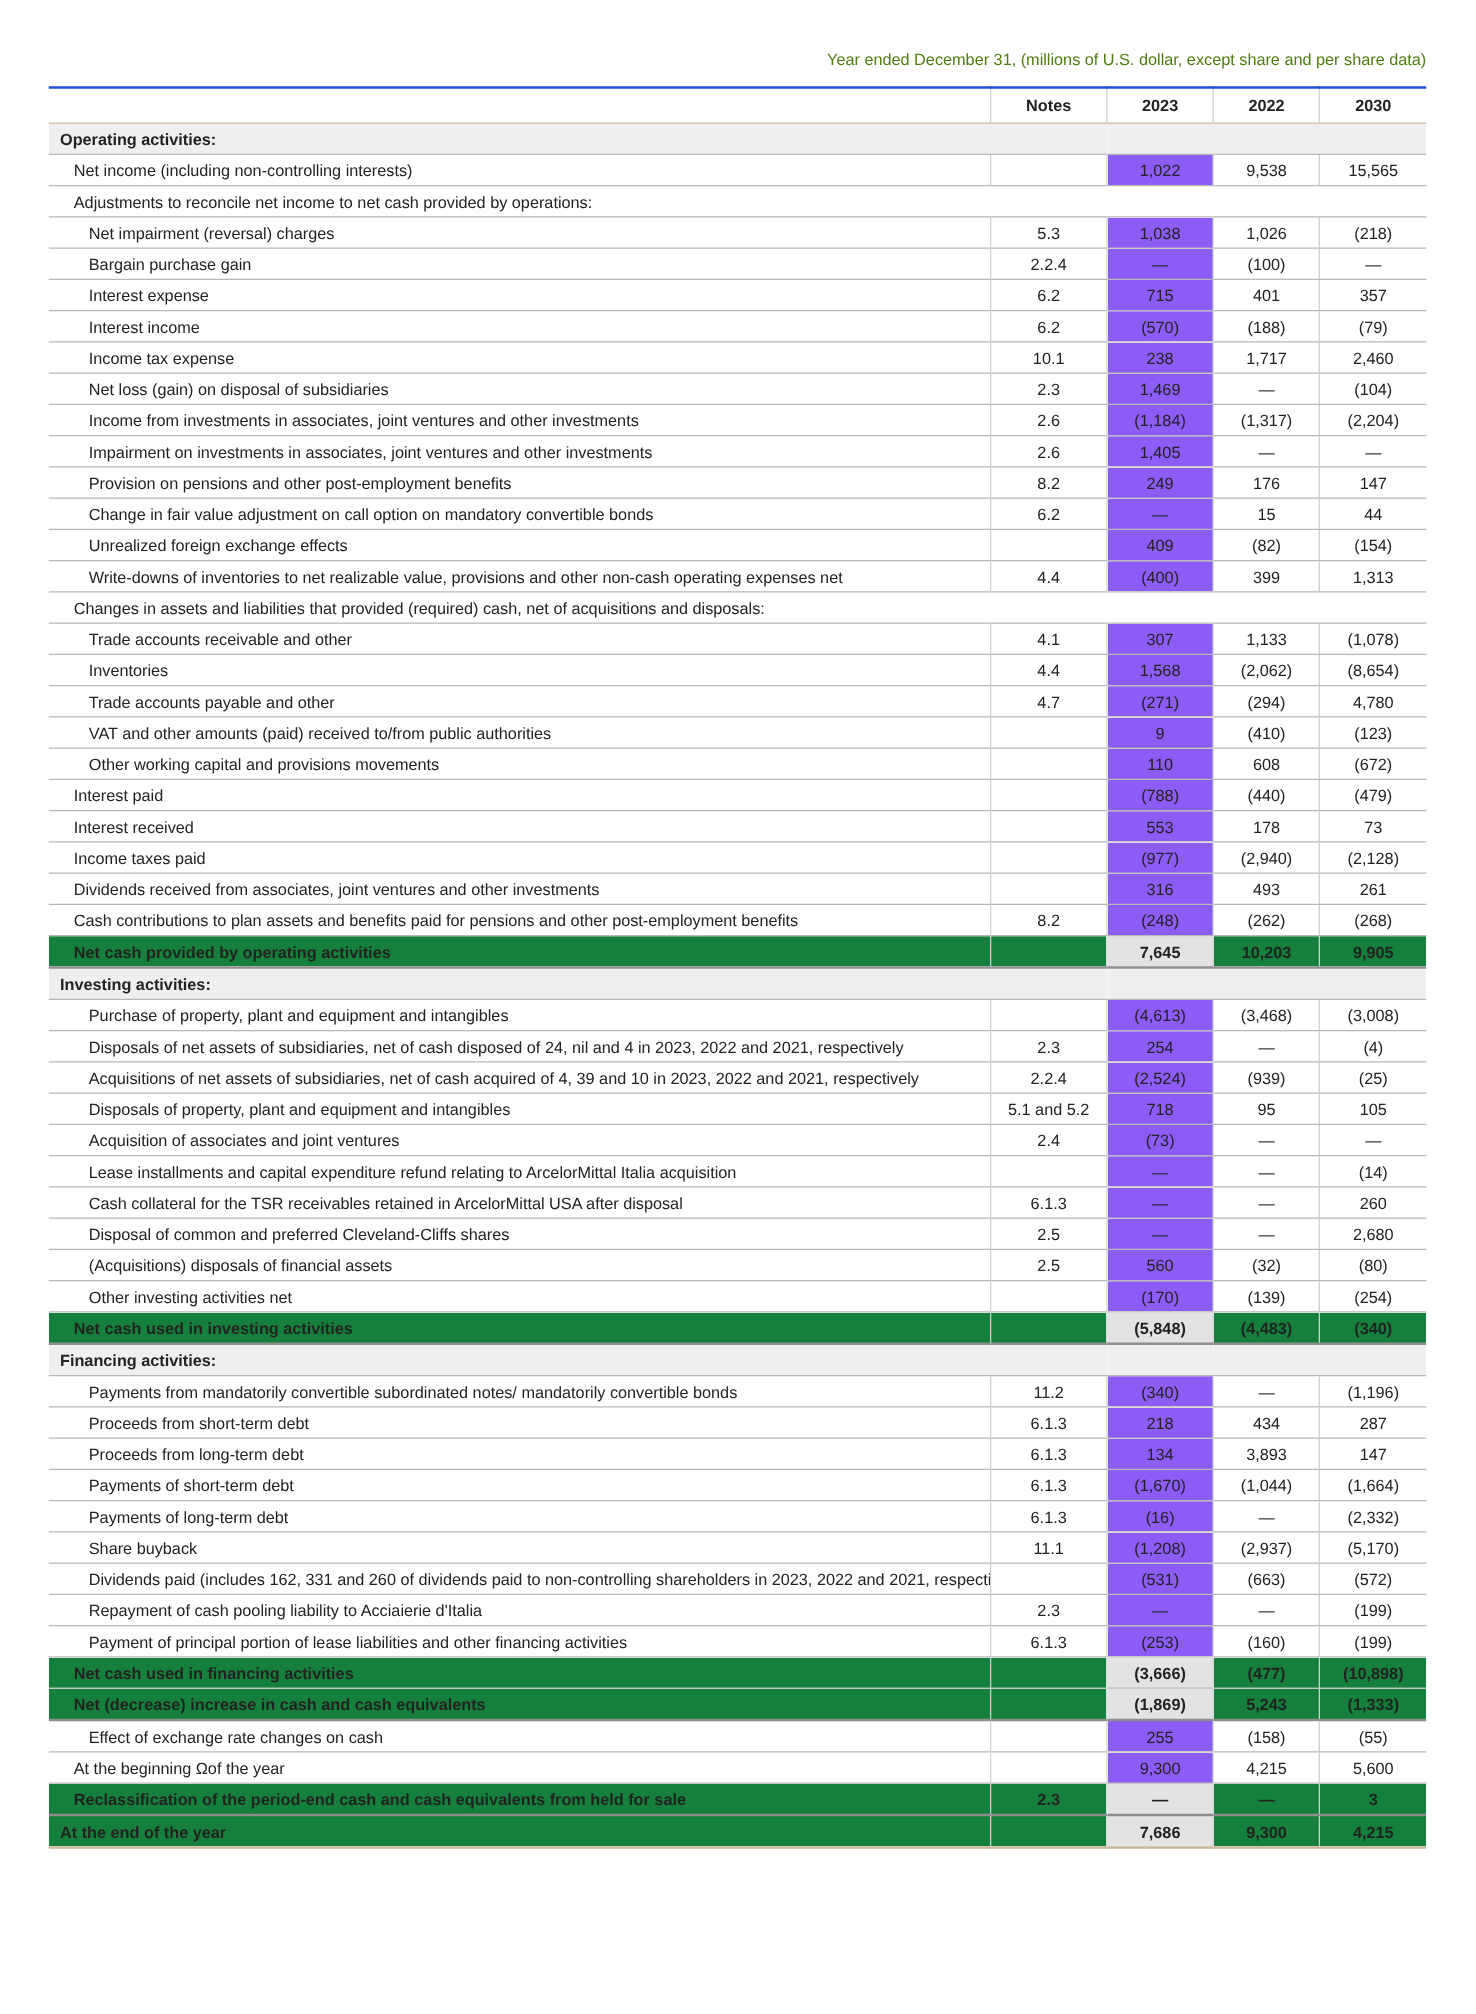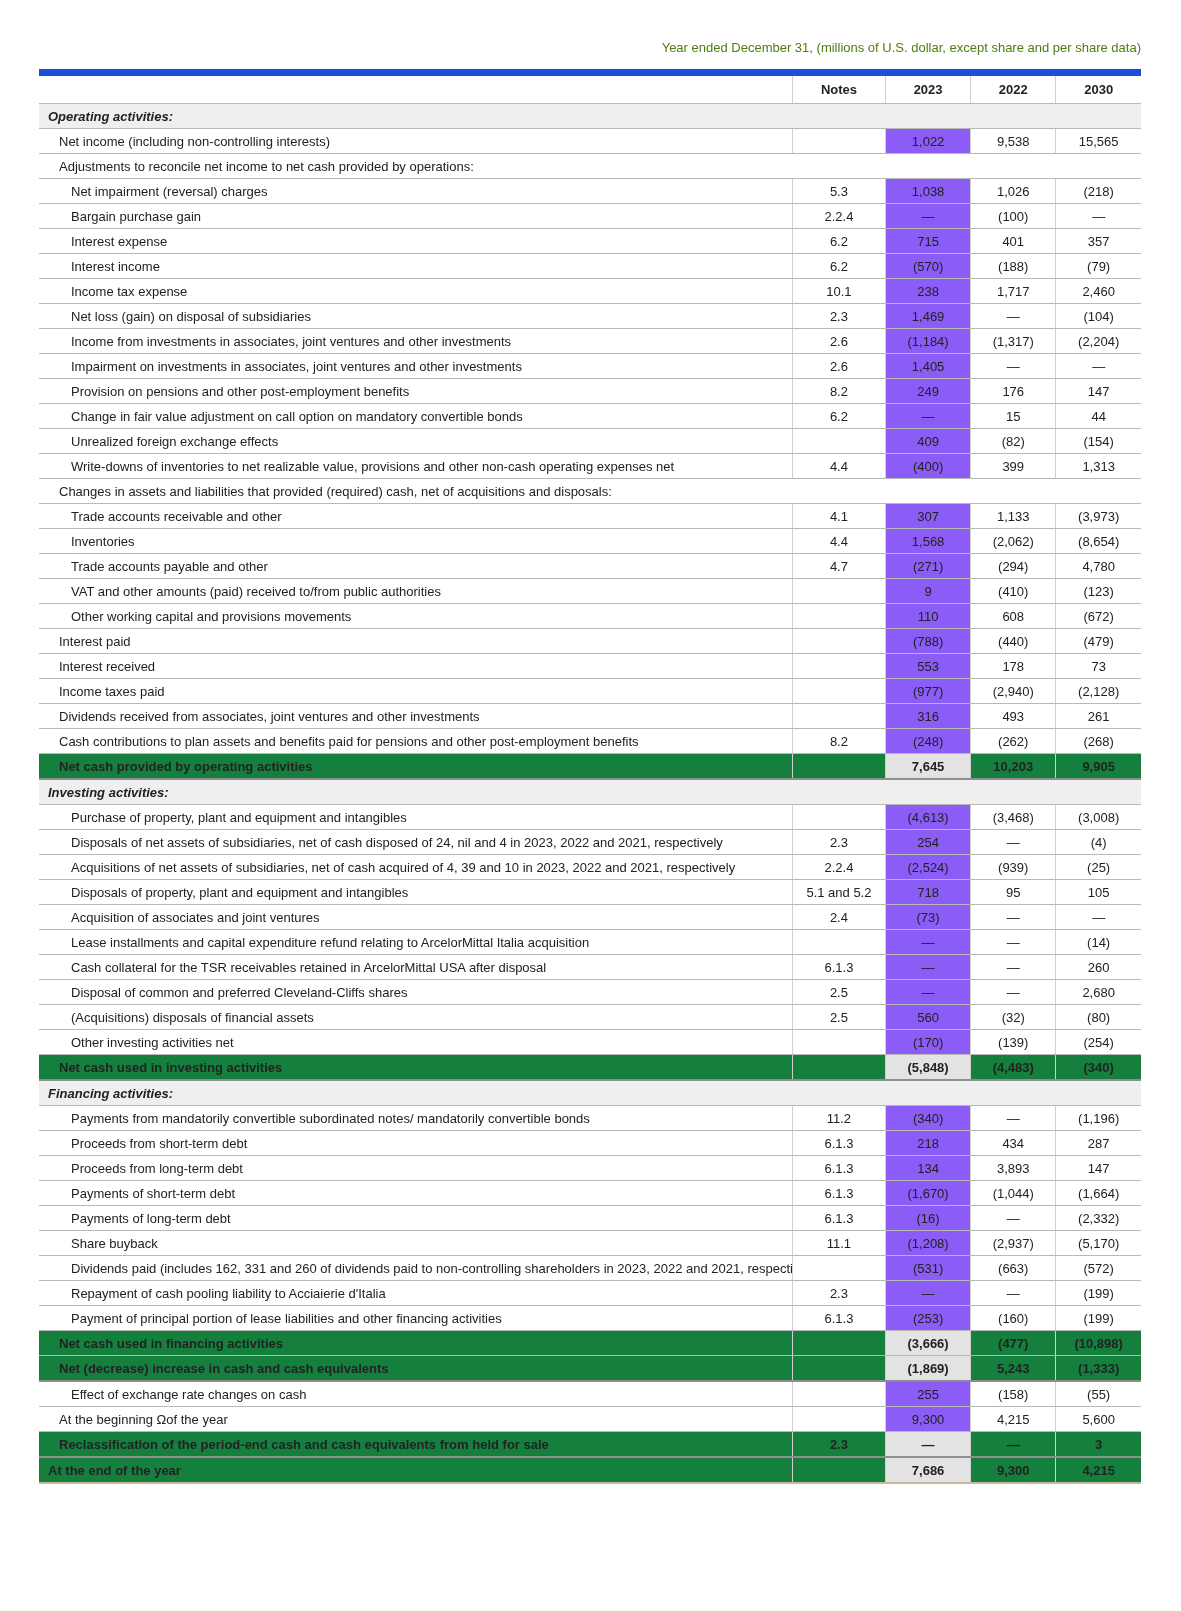--- a/index.html
+++ b/index.html
@@ -2,31 +2,31 @@
 <html><head>
 <meta charset="utf-8">
 <style>
   html, body { margin: 0; padding: 0; background: #ffffff; }
   body { width: 1181px; height: 1611px; position: relative; font-family: "Liberation Sans", "DejaVu Sans", sans-serif; color: #222222; }
   .caption { position: absolute; top: 40px; right: 40px; font-size: 13px; color: #4d7c0f; text-align: right; }
   table.cf { position: absolute; top: 69px; left: 39px; width: 1102px; border-collapse: collapse; table-layout: fixed; font-size: 13px; }
   table.cf col.c-label { width: 752px; }
   table.cf col.c-notes { width: 93px; }
   table.cf col.c-y { width: 85px; }
-  table.cf thead tr { border-top: 7px solid #1d4ed8; }
+  table.cf thead tr { border-top: 2px solid #1d4ed8; }
   table.cf thead th { height: 25px; font-weight: bold; color: #222; text-align: center; border-bottom: 1px solid #c9b79b; }
   table.cf thead th.h-label { border-right: 1px solid #cfcfcf; }
   table.cf thead th.h-y { border-left: 1px solid #cfcfcf; }
   table.cf td { height: 24px; padding: 0; border-bottom: 1px solid #b8b8b8; vertical-align: middle; white-space: nowrap; overflow: hidden; }
   table.cf td.label { padding-left: 9px; }
   table.cf td.label.i1 { padding-left: 20px; }
   table.cf td.label.i2 { padding-left: 32px; }
   table.cf td.notes, table.cf td.val { text-align: center; border-left: 1px solid #cfcfcf; }
   table.cf td.val.y2023 { background: #8b5cf6; }
-  tr.section td { background: #efefef; font-weight: bold; font-style: italic; }
+  tr.section td { background: #efefef; font-weight: bold; }
   tr.section td.label { font-weight: bold; }
   tr.subhead td.notes, tr.subhead td.val { border-left: none; background: transparent !important; }
   tr.section td.notes, tr.section td.val { border-left: none; background: #efefef !important; }
   tr.total td { background: #15803d; font-weight: bold; }
   tr.total td.val.y2023 { background: #e3e3e3; }
   tr.total.heavy td { border-bottom: 2px solid #8e8e8e; }
   tr.total.final td { border-bottom: 2px solid #c9b79b; }
 </style>
 </head>
 <body>
@@ -161,21 +161,21 @@
         <td class="notes"></td>
         <td class="val y2023"></td>
         <td class="val"></td>
         <td class="val"></td>
       </tr>
       <tr class="item">
         <td class="label i2">Trade accounts receivable and other</td>
         <td class="notes">4.1</td>
         <td class="val y2023">307</td>
         <td class="val">1,133</td>
-        <td class="val">(3,973)</td>
+        <td class="val">(1,078)</td>
       </tr>
       <tr class="item">
         <td class="label i2">Inventories</td>
         <td class="notes">4.4</td>
         <td class="val y2023">1,568</td>
         <td class="val">(2,062)</td>
         <td class="val">(8,654)</td>
       </tr>
       <tr class="item">
         <td class="label i2">Trade accounts payable and other</td>

